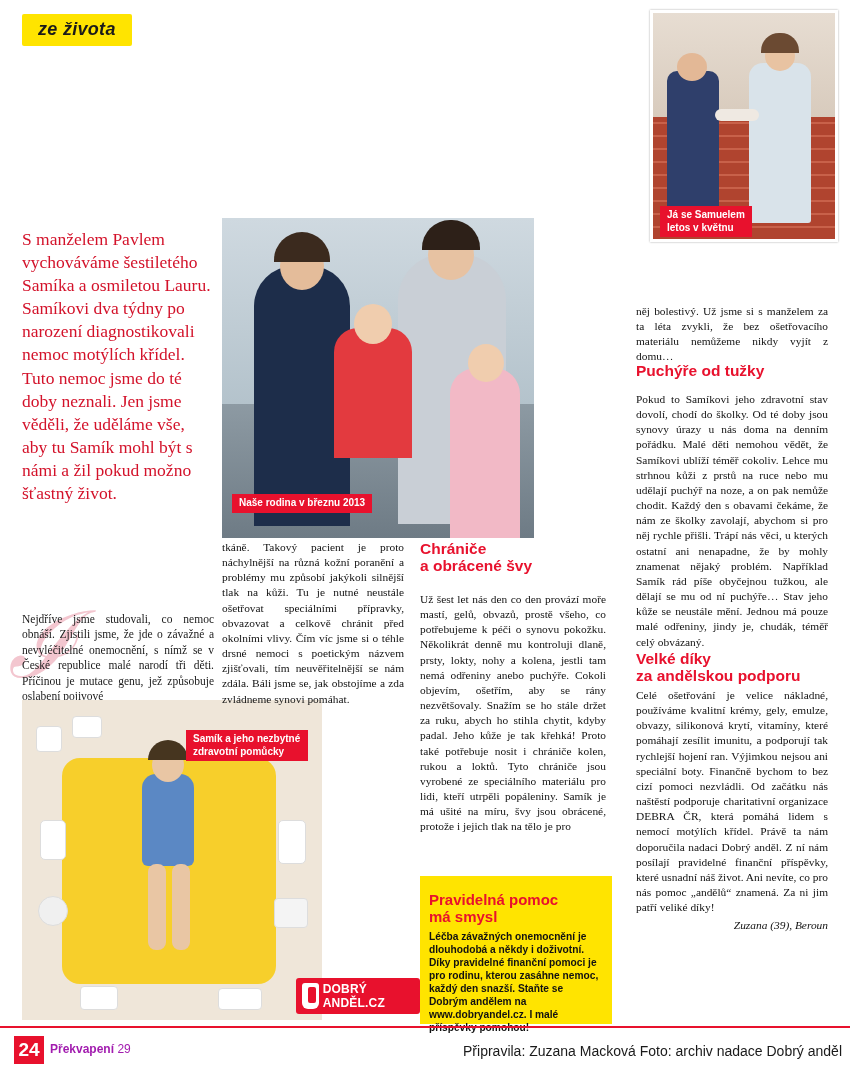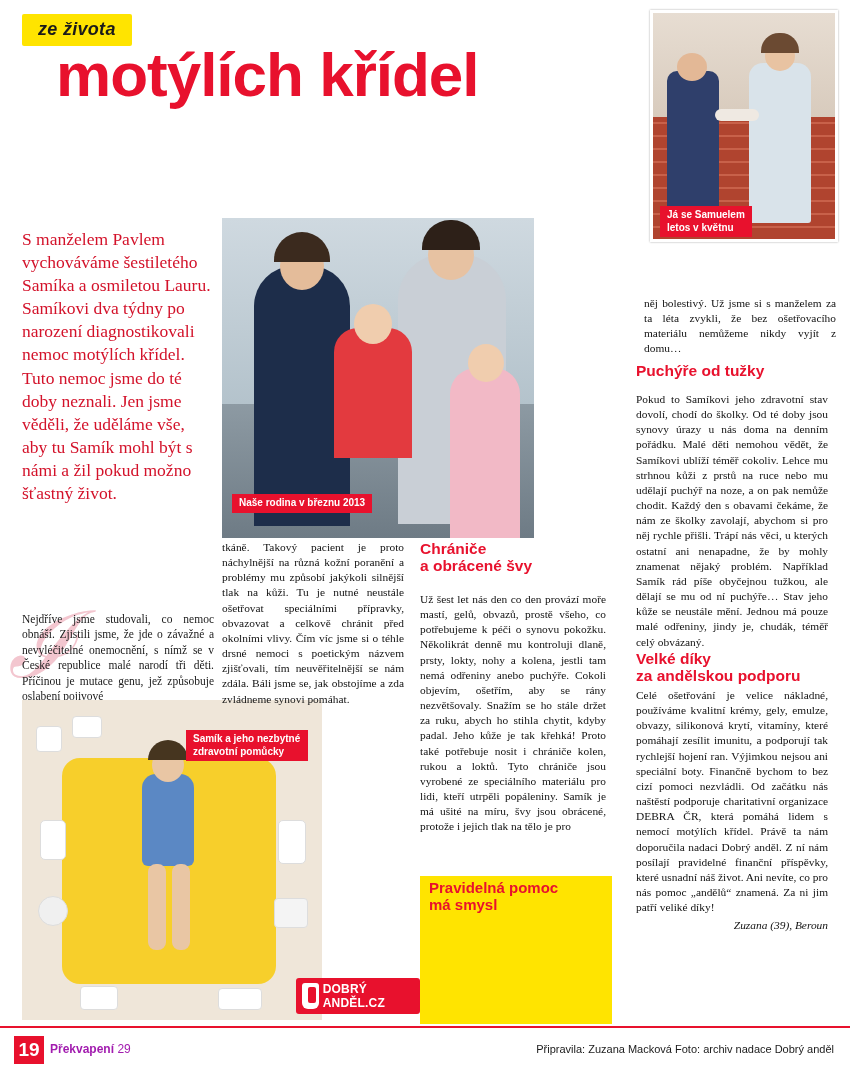--- a/index.html
+++ b/index.html
@@ -116,21 +116,21 @@
   
   .col {
     position: absolute;
     font-size: 11.4px;
     line-height: 1.33;
     text-align: justify;
     color: #111;
   }
   .col2 { left: 222px; top: 540px; width: 182px; }
   .col3 { left: 420px; top: 592px; width: 186px; }
-  .col4a { left: 636px; top: 296px; width: 192px; margin-left: 8px; }
+  .col4a { left: 636px; top: 304px; width: 192px; }
   .col4b { left: 636px; top: 392px; width: 192px; }
   .col4c { left: 636px; top: 688px; width: 192px; }
 
   .subhead {
     color: #e8112d;
     font-family: "Liberation Sans", sans-serif;
     font-weight: bold;
     font-size: 15.5px;
     line-height: 1.12;
     margin: 0 0 5px 0;
@@ -145,21 +145,21 @@
     font-size: 11.4px;
     margin-top: 3px;
   }
 
   
   .yellowbox {
     position: absolute;
     left: 420px; top: 876px;
     width: 192px; height: 148px;
     background: #ffe400;
-    padding: 4px 9px;
+    padding: 16px 9px;
   }
   .yellowbox h3 {
     margin: 0 0 5px 0;
     color: #e8112d;
     font-family: "Liberation Sans", sans-serif;
     font-weight: bold;
     font-size: 15px;
     line-height: 1.1;
   }
   .yellowbox p {
@@ -227,33 +227,32 @@
     position: absolute;
     left: 50px; top: 14px;
     font-family: "Liberation Sans", sans-serif;
     font-weight: bold;
     font-size: 12px;
     color: #a21caf;
   }
   .footer-left .issue { font-weight: normal; }
   .footer-right {
     position: absolute;
-    right: 16px; top: 15px;
-    font-family: "Liberation Sans", sans-serif;
-    font-size: 11px;
+    right: 8px; top: 15px;
+    font-family: "Liberation Sans", sans-serif;
+    font-size: 14px;
     color: #1a1a1a;
   }
 </style>
 </head>
 <body>
 
 <div class="kicker">ze života</div>
 
 <div class="headline">
-  <span class="l2">motýlích křídel</span>
 </div>
 
 <div class="script-mark">ℐ</div>
 
 <div class="lead">S manželem Pavlem vychováváme šestiletého Samíka a osmiletou Lauru. Samíkovi dva týdny po narození diagnostikovali nemoc motýlích křídel. Tuto nemoc jsme do té doby neznali. Jen jsme věděli, že uděláme vše, aby tu Samík mohl být s námi a žil pokud možno šťastný život.</div>
 
 <div class="intro-body">Nejdříve jsme studovali, co nemoc obnáší. Zjistili jsme, že jde o závažné a nevyléčitelné onemocnění, s nímž se v České republice malé narodí tři děti. Příčinou je mutace genu, jež způsobuje oslabení pojivové</div>
 
 <div class="photo photo-top-right">
   <div class="pp" style="left:0;top:0;width:100%;height:46%;background:linear-gradient(180deg,#e7ddd2,#d8cbbd);"></div>
@@ -319,27 +318,28 @@
 <h2 class="subhead sub-diky" style="white-space:pre-line;">Velké díky
 za andělskou podporu</h2>
 <div class="col col4c">
   <span>Celé ošetřování je velice nákladné, používáme kvalitní krémy, gely, emulze, obvazy, silikonová krytí, vitamíny, které pomáhají zesílit imunitu, a podporují tak rychlejší hojení ran. Výjimkou nejsou ani speciální boty. Finančně bychom to bez cizí pomoci nezvládli. Od začátku nás naštěstí podporuje charitativní organizace DEBRA ČR, která pomáhá lidem s nemocí motýlích křídel. Právě ta nám doporučila nadaci Dobrý anděl. Z ní nám posílají pravidelné finanční příspěvky, které usnadní náš život. Ani nevíte, co pro nás pomoc „andělů“ znamená. Za ni jim patří veliké díky!</span>
   <div class="sig">Zuzana (39), Beroun</div>
 </div>
 
 <div class="yellowbox">
   <h3 style="white-space:pre-line;">Pravidelná pomoc
 má smysl</h3>
+  <p>Léčba závažných onemocnění je dlouhodobá a někdy i doživotní. Díky pravidelné finanční pomoci je pro rodinu, kterou zasáhne nemoc, každý den snazší. Staňte se Dobrým andělem na www.dobryandel.cz. I malé příspěvky pomohou!</p>
 </div>
 
 <div class="angel-logo">
   <span class="angel-mark"></span>
   <span class="angel-text">DOBRÝ ANDĚL.CZ</span>
 </div>
 
 <div class="footer">
-  <div class="pagenum">19</div>
+  <div class="pagenum">24</div>
   <div class="footer-left">
     <span>Překvapení</span>
     <span class="issue">29</span>
   </div>
   <div class="footer-right">Připravila: Zuzana Macková   Foto: archiv nadace Dobrý anděl</div>
 </div>
 
 </body></html>

